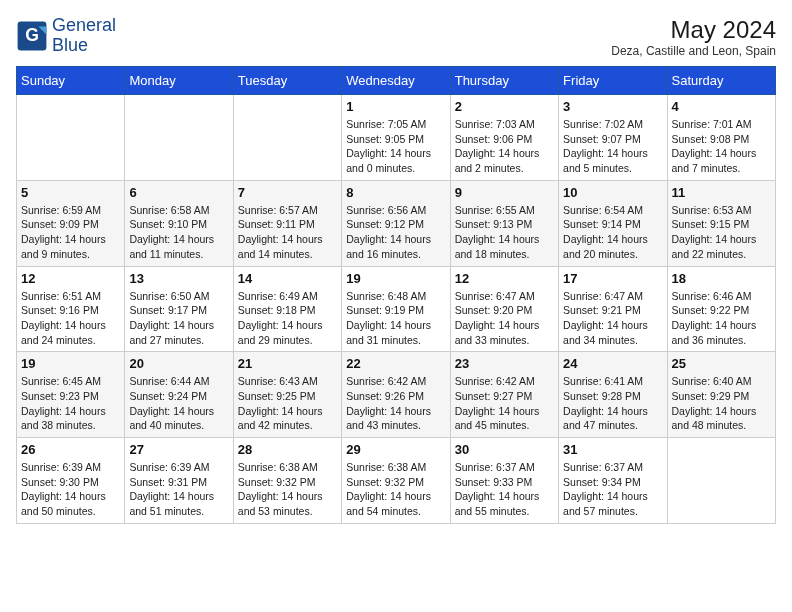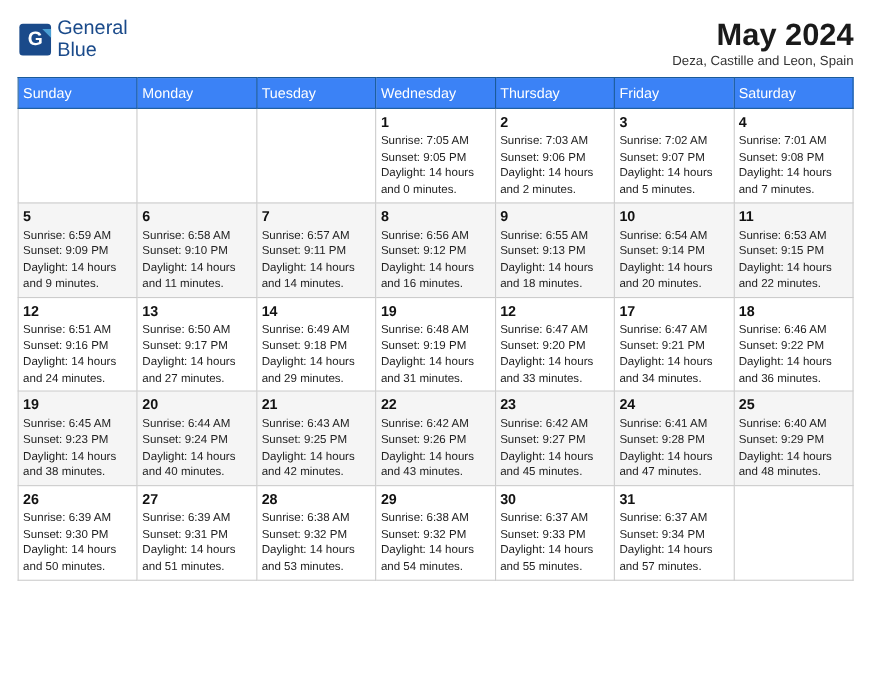--- a/index.html
+++ b/index.html
@@ -28,35 +28,35 @@
       line-height: 1.1;
     }
     .logo-icon {
       width: 32px;
       height: 32px;
     }
     .title-block {
       text-align: right;
     }
     .main-title {
-      font-size: 28px;
-      font-weight: bold;
+      font-size: 24px;
+      font-weight: normal;
       color: #1a1a1a;
     }
     .subtitle {
       font-size: 12px;
       color: #333;
     }
     .calendar {
       width: 100%;
       border-collapse: collapse;
       font-size: 11px;
     }
     .calendar thead th {
-      background: #3b82f6;
+      background: #1d4ed8;
       color: #fff;
       padding: 6px 4px;
       text-align: left;
       font-size: 13px;
       font-weight: normal;
       border: 1px solid #1a5a9a;
     }
     .calendar tbody td {
       border: 1px solid #ccc;
       vertical-align: top;

